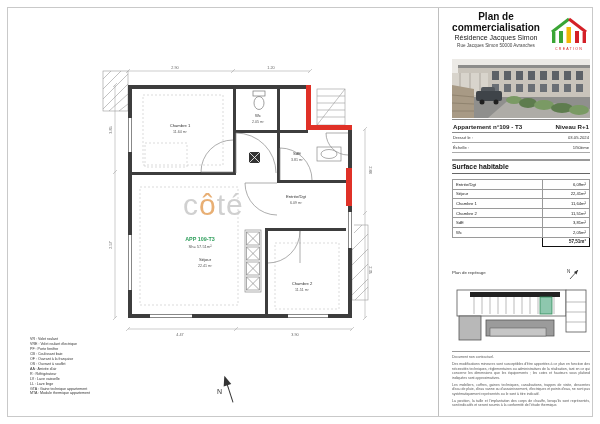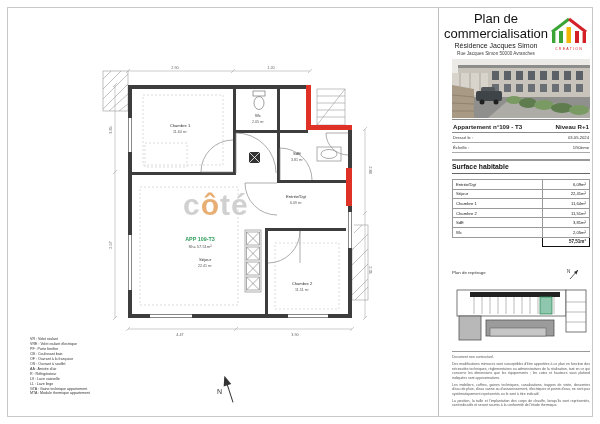--- a/index.html
+++ b/index.html
@@ -3,21 +3,21 @@
 <meta charset="utf-8">
 <style>
   html,body{margin:0;padding:0;background:#e9e9e9;}
   .page{position:relative;width:600px;height:424px;background:#ffffff;overflow:hidden;
         font-family:"Liberation Sans",sans-serif;color:#222;}
   .frame{position:absolute;left:7px;top:7px;right:7px;bottom:7px;border:1px solid #c9c9c9;}
   .vdivider{position:absolute;left:438px;top:8px;width:1px;height:408px;background:#bfbfbf;}
 
   
   .hdr{position:absolute;left:444px;top:11px;width:104px;text-align:center;}
-  .hdr .t1{font-size:13px;font-weight:normal;color:#111;}
+  .hdr .t1{font-size:10px;font-weight:bold;color:#111;}
   .hdr .t2{font-size:7px;color:#222;margin-top:1px;}
   .hdr .t3{font-size:4.6px;color:#444;margin-top:2px;}
   .logo{position:absolute;left:549px;top:16px;}
   .photo{position:absolute;left:452px;top:59px;width:138px;height:59px;}
   .inforows{position:absolute;left:452px;top:119px;width:138px;}
   .row-apt{display:flex;justify-content:space-between;align-items:center;
            font-size:6.2px;font-weight:bold;padding:2.5px 1px;
            border-top:1px solid #8a8a8a;border-bottom:1px solid #8a8a8a;}
   .row-sm{display:flex;justify-content:space-between;font-size:4.2px;color:#333;
           padding:2px 1px;border-bottom:1px solid #aaaaaa;}
@@ -33,21 +33,21 @@
   .kplabel{position:absolute;left:452px;top:270px;font-size:4.4px;color:#333;}
   .kpnorth{position:absolute;left:566px;top:266px;}
   .keyplan{position:absolute;left:454px;top:284px;}
   .hr2{position:absolute;left:452px;top:351px;width:138px;height:1px;background:#999;}
   .disc{position:absolute;left:452px;top:355px;width:138px;font-size:3.5px;
         line-height:1.3;color:#555;text-align:justify;}
   .disc p{margin:0 0 2.5px 0;}
 
   
   .plan{position:absolute;left:95px;top:55px;}
-  .watermark{position:absolute;left:183px;top:188px;font-size:30px;font-weight:700;
+  .watermark{position:absolute;left:183px;top:188px;font-size:30px;font-weight:400;
              letter-spacing:1px;color:#cbcbcb;opacity:.9;}
   .watermark .o{color:#e6a766;}
   .legend{position:absolute;left:30px;top:337px;font-size:3.6px;line-height:1.38;color:#333;}
   .northmain{position:absolute;left:215px;top:372px;}
   svg text{font-family:"Liberation Sans",sans-serif;}
   .rname{font-size:4.2px;fill:#333;}
   .rarea{font-size:3.6px;fill:#555;}
   .appc{font-size:5.4px;font-weight:bold;fill:#2e9e5b;}
   .apps{font-size:4px;fill:#555;}
   .dim{font-size:3.8px;fill:#666;}

